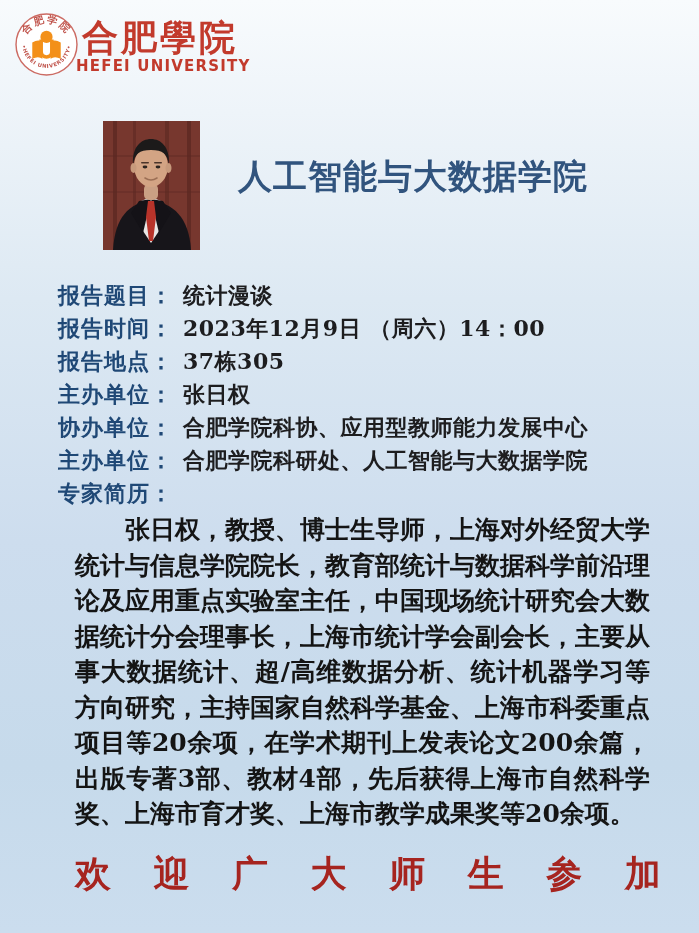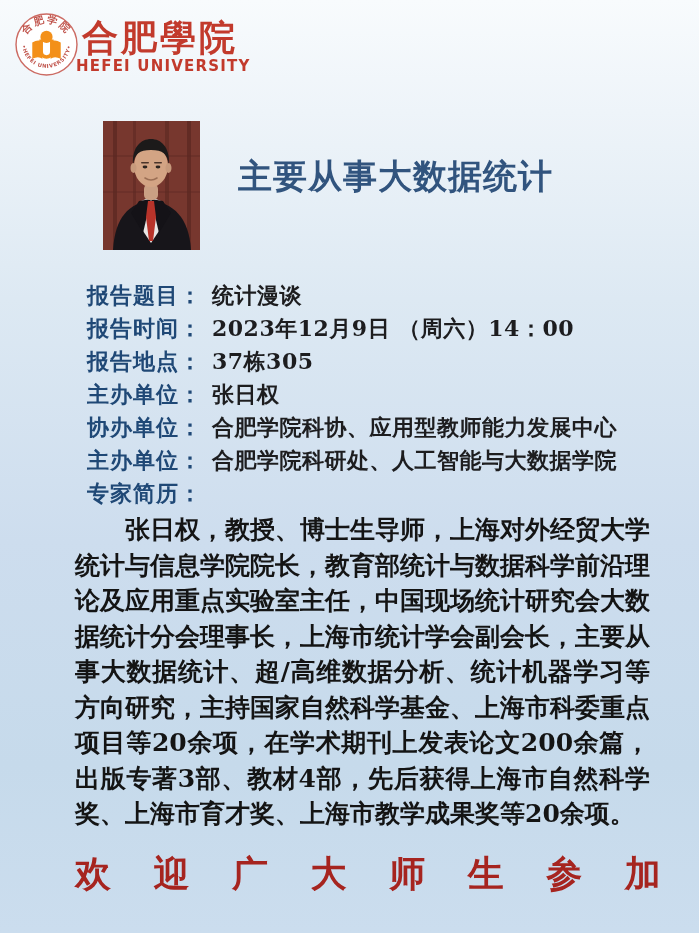--- a/index.html
+++ b/index.html
@@ -24,21 +24,21 @@
     font-size:15px;font-weight:bold;color:#c23a2c;letter-spacing:1.2px;white-space:nowrap;
   }
   
   .photo{position:absolute;left:103px;top:121px;width:97px;height:129px;display:block;}
   .title{
     position:absolute;left:238px;top:154px;width:400px;
     font-family:"DejaVu Serif","Liberation Serif",serif;
     font-size:34px;font-weight:bold;color:#31547e;letter-spacing:1px;white-space:nowrap;
   }
   
-  .info{position:absolute;left:87px;top:281px;width:600px;}
+  .info{position:absolute;left:58px;top:281px;width:600px;}
   .info-row{display:flex;align-items:baseline;height:33px;white-space:nowrap;}
   .info-label{
     font-family:"DejaVu Serif","Liberation Serif",serif;
     font-size:22px;font-weight:bold;color:#1f4876;letter-spacing:1px;
   }
   .info-value{
     font-family:"DejaVu Serif","Liberation Serif",serif;
     font-size:22px;font-weight:bold;color:#1d1d1f;margin-left:10px;letter-spacing:0.5px;text-align:center;
   }
   
@@ -111,21 +111,21 @@
 
     <path d="M30 43 C29 26 38 18 48 18 C58 18 67 26 66 43 C64 33 60 29 48 29 C36 29 32 33 30 43 Z" fill="#1c1a1a"></path>
 
     <rect x="38" y="41" width="8" height="1.6" rx="0.8" fill="#4a342a"></rect>
     <rect x="51" y="41" width="8" height="1.6" rx="0.8" fill="#4a342a"></rect>
     <ellipse cx="42" cy="46" rx="2.4" ry="1.4" fill="#2c2420"></ellipse>
     <ellipse cx="55" cy="46" rx="2.4" ry="1.4" fill="#2c2420"></ellipse>
     <path d="M42 57 Q48 61 54 57" stroke="#9c6f55" stroke-width="1.6" fill="none" stroke-linecap="round"></path>
   </svg>
 
-  <div class="title">主要从事大数据统计</div>
+  <div class="title">人工智能与大数据学院</div>
 
   <div class="info">
     <div class="info-row">
       <span class="info-label">报告题目：</span>
       <span class="info-value">统计漫谈</span>
     </div>
     <div class="info-row">
       <span class="info-label">报告时间：</span>
       <span class="info-value">2023年12月9日 （周六）14：00</span>
     </div>

